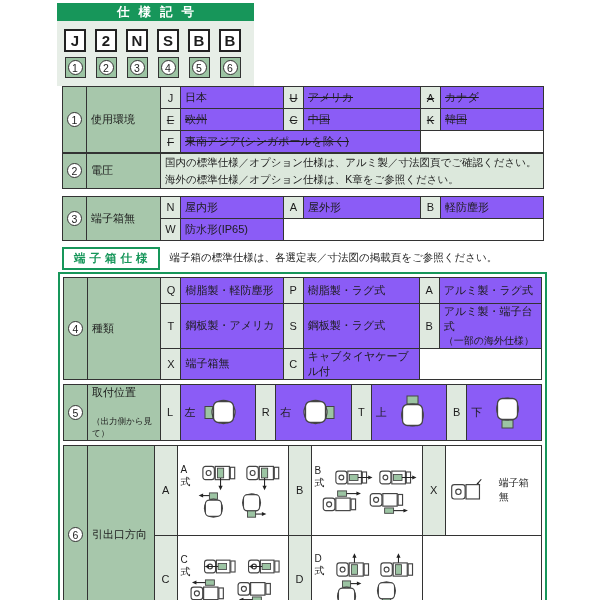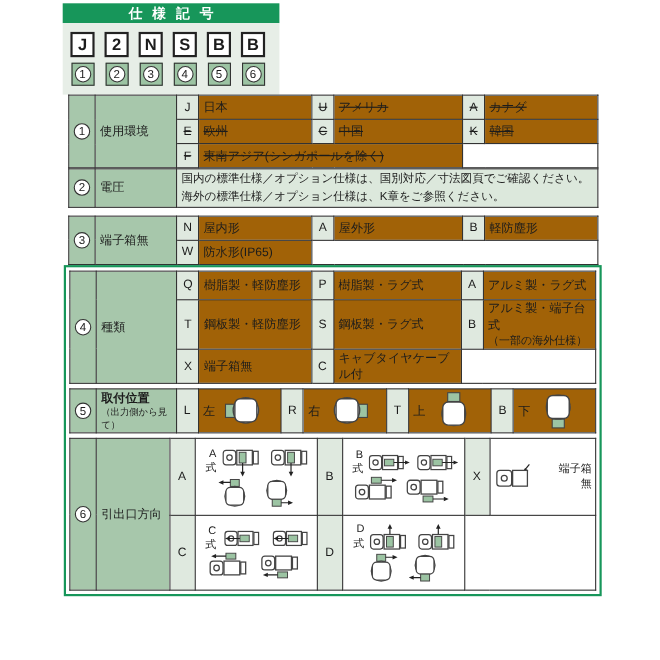--- a/index.html
+++ b/index.html
@@ -34,45 +34,45 @@
   }
   
   .sec-heading { margin: 7px 0 4px 57px; font-size: 12px; font-weight: bold; }
   .note { margin: 3px 0 2px 62px; font-size: 10.5px; }
   
   table.spec { border-collapse: collapse; table-layout: fixed; margin-left: 62px; font-size: 11px; }
   table.spec td { border: 1.5px solid #333; padding: 0 4px; height: 22px; overflow: hidden; }
   td.idcell { background: #a7c7ab; text-align: center; }
   td.label  { background: #a7c7ab; padding-left: 7px; }
   td.code   { background: #dfe9df; text-align: center; padding: 0 2px; }
-  td.val    { background: #a16207; }
+  td.val    { background: #8b5cf6; }
   td.blank  { border: none; background: transparent; }
   .struck { text-decoration: line-through; }
   td.desc { background: #dce8dc; font-size: 10.5px; line-height: 1.6; padding: 4px 8px; }
   .t2 td { height: 44px; }
   .t4 tr.r1 td { height: 26px; } .t4 tr.r2 td { height: 34px; } .t4 tr.r3 td { height: 23px; }
   .small { font-size: 10px; }
   
   .tb-header { margin: 6px 0 2px 62px; display: flex; align-items: center; gap: 10px; }
   .tb-title {
     border: 2px solid #17965a; color: #17965a; background: #fff; font-size: 11.5px; font-weight: bold;
     padding: 2px 6px 2px 10px; letter-spacing: 4px;
   }
   .tb-note { font-size: 10.5px; }
   .terminal-box {
     margin-left: 58px; width: 489px; border: 2.5px solid #17965a; padding: 3px;
   }
   .terminal-box table.spec { margin-left: 0; }
   .terminal-box table.spec + table.spec { margin-top: 4px; }
   .t5 td { height: 40px; }
   .t5 .pos { display: flex; align-items: center; gap: 8px; }
-  .t5 .sub { font-size: 8.5px; }
-  .t5 .lblb { font-weight: bold; font-size: 11px; }
+  .t5 .sub { font-size: 8.5px; margin-top: 16px; }
+  .t5 .lblb { font-weight: normal; font-size: 11px; }
   .t6 td { height: 53px; }
-  .t6 td.diag { padding: 6px 3px; text-align: right; }
+  .t6 td.diag { padding: 16px 3px; }
   .shiki { font-size: 10px; }
   .drow { display: flex; align-items: center; justify-content: center; gap: 5px; }
   .xwrap { display: flex; align-items: center; justify-content: center; gap: 9px; }
   svg .sv { fill: #fff; stroke: #444; stroke-width: 1.3; }
   svg .gv { fill: #9cc4a3; stroke: #444; stroke-width: 1; }
   svg .ln { stroke: #222; stroke-width: 1.2; }
   svg .ah { fill: #222; stroke: none; }
 </style>
 </head>
 <body>
@@ -164,21 +164,21 @@
     <colgroup>
         <col style="width:24px">
         <col style="width:74px">
         <col style="width:383px">
       </colgroup>
     <tbody>
         <tr>
       <td class="idcell"><span class="circ">2</span></td>
       <td class="label">電圧</td>
       <td class="desc">
-        <div>国内の標準仕様／オプション仕様は、国別対応／寸法図頁でご確認ください。</div>
+        <div>国内の標準仕様／オプション仕様は、アルミ製／寸法図頁でご確認ください。</div>
         <div>海外の標準仕様／オプション仕様は、K章をご参照ください。</div>
       </td>
     </tr>
   </tbody>
     </table>
 
   <table class="spec t3" style="margin-top:7px">
     <colgroup>
         <col style="width:24px">
         <col style="width:74px">
@@ -201,20 +201,24 @@
       <td class="val">軽防塵形</td>
     </tr>
     <tr>
       <td class="code">W</td>
       <td class="val">防水形(IP65)</td>
       <td class="blank" colspan="4"></td>
     </tr>
   </tbody>
     </table>
 
+  <div class="tb-header">
+    <span class="tb-title">端子箱仕様</span>
+    <span class="tb-note">端子箱の標準仕様は、各選定表／寸法図の掲載頁をご参照ください。</span>
+  </div>
 
   <div class="terminal-box">
 
     <table class="spec t4">
       <colgroup>
           <col style="width:24px">
           <col style="width:74px">
           <col style="width:20px">
           <col style="width:103px">
           <col style="width:20px">
@@ -228,21 +232,21 @@
         <td class="label" rowspan="3">種類</td>
         <td class="code">Q</td>
         <td class="val">樹脂製・軽防塵形</td>
         <td class="code">P</td>
         <td class="val">樹脂製・ラグ式</td>
         <td class="code">A</td>
         <td class="val">アルミ製・ラグ式</td>
       </tr>
       <tr class="r2">
         <td class="code">T</td>
-        <td class="val">鋼板製・軽防塵形</td>
+        <td class="val">鋼板製・アメリカ</td>
         <td class="code">S</td>
         <td class="val">鋼板製・ラグ式</td>
         <td class="code">B</td>
         <td class="val">
           <div>アルミ製・端子台式</div>
           <div class="small">（一部の海外仕様）</div>
         </td>
       </tr>
       <tr class="r3">
         <td class="code">X</td>

